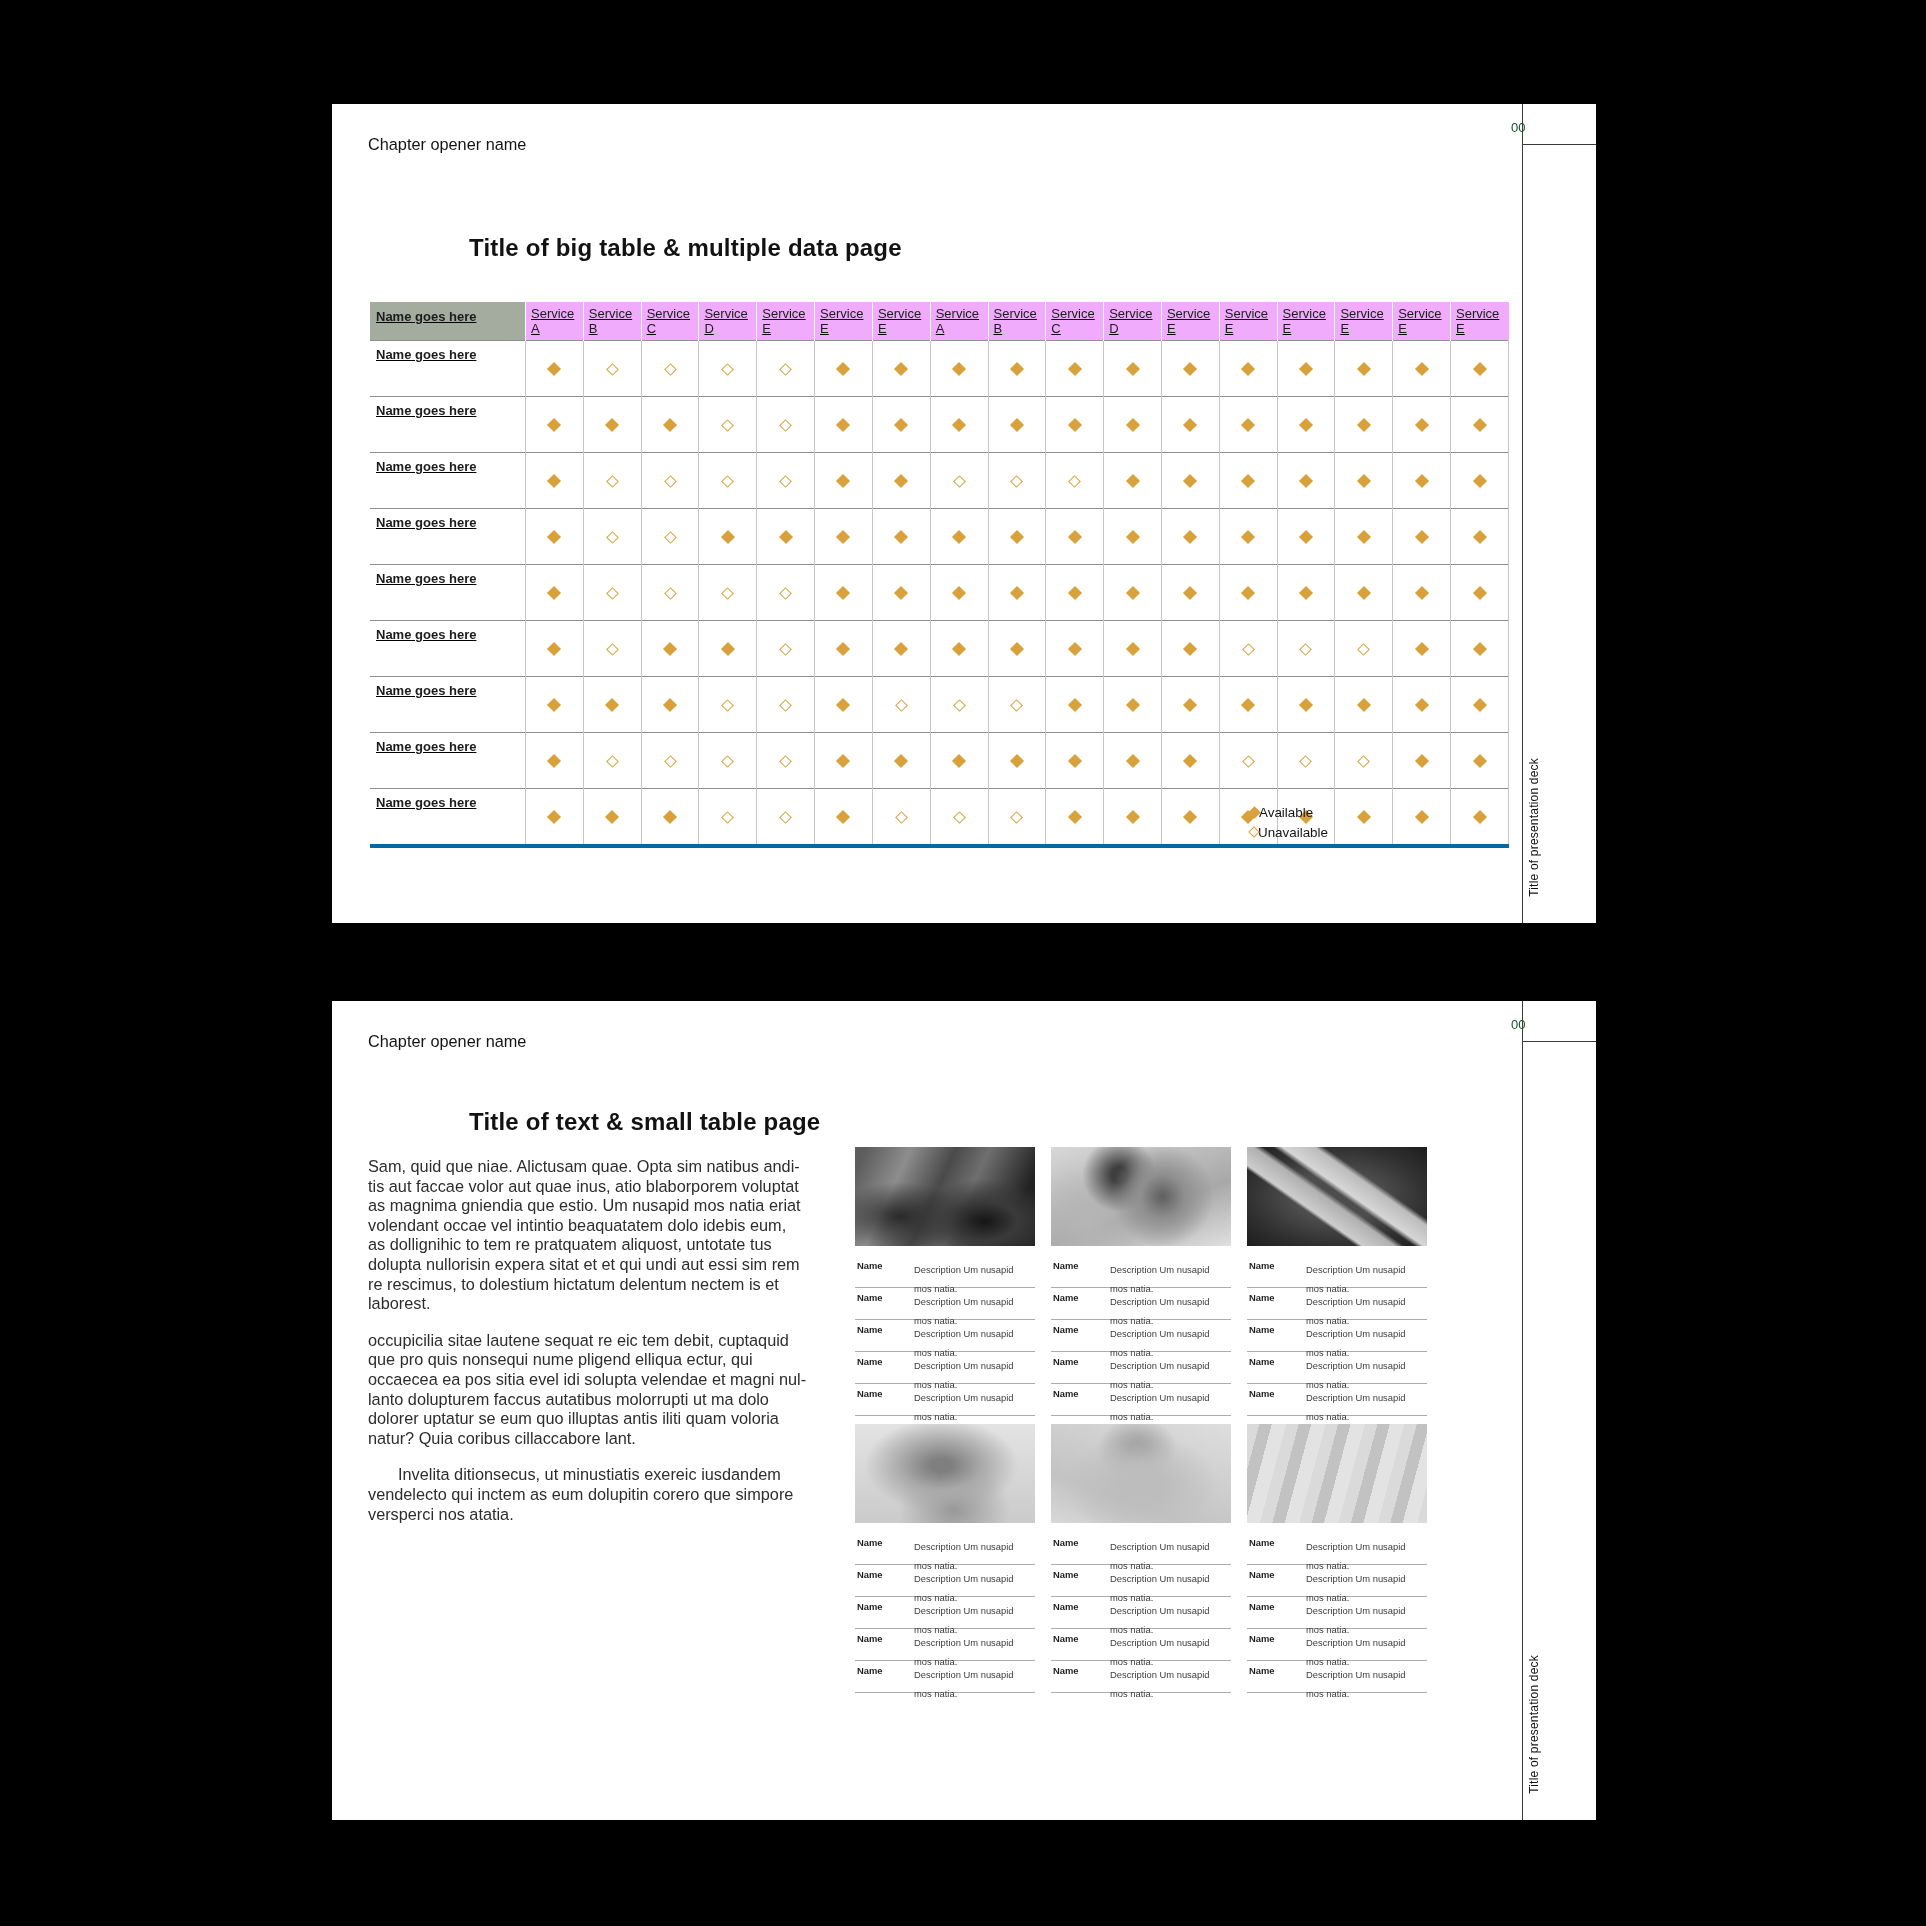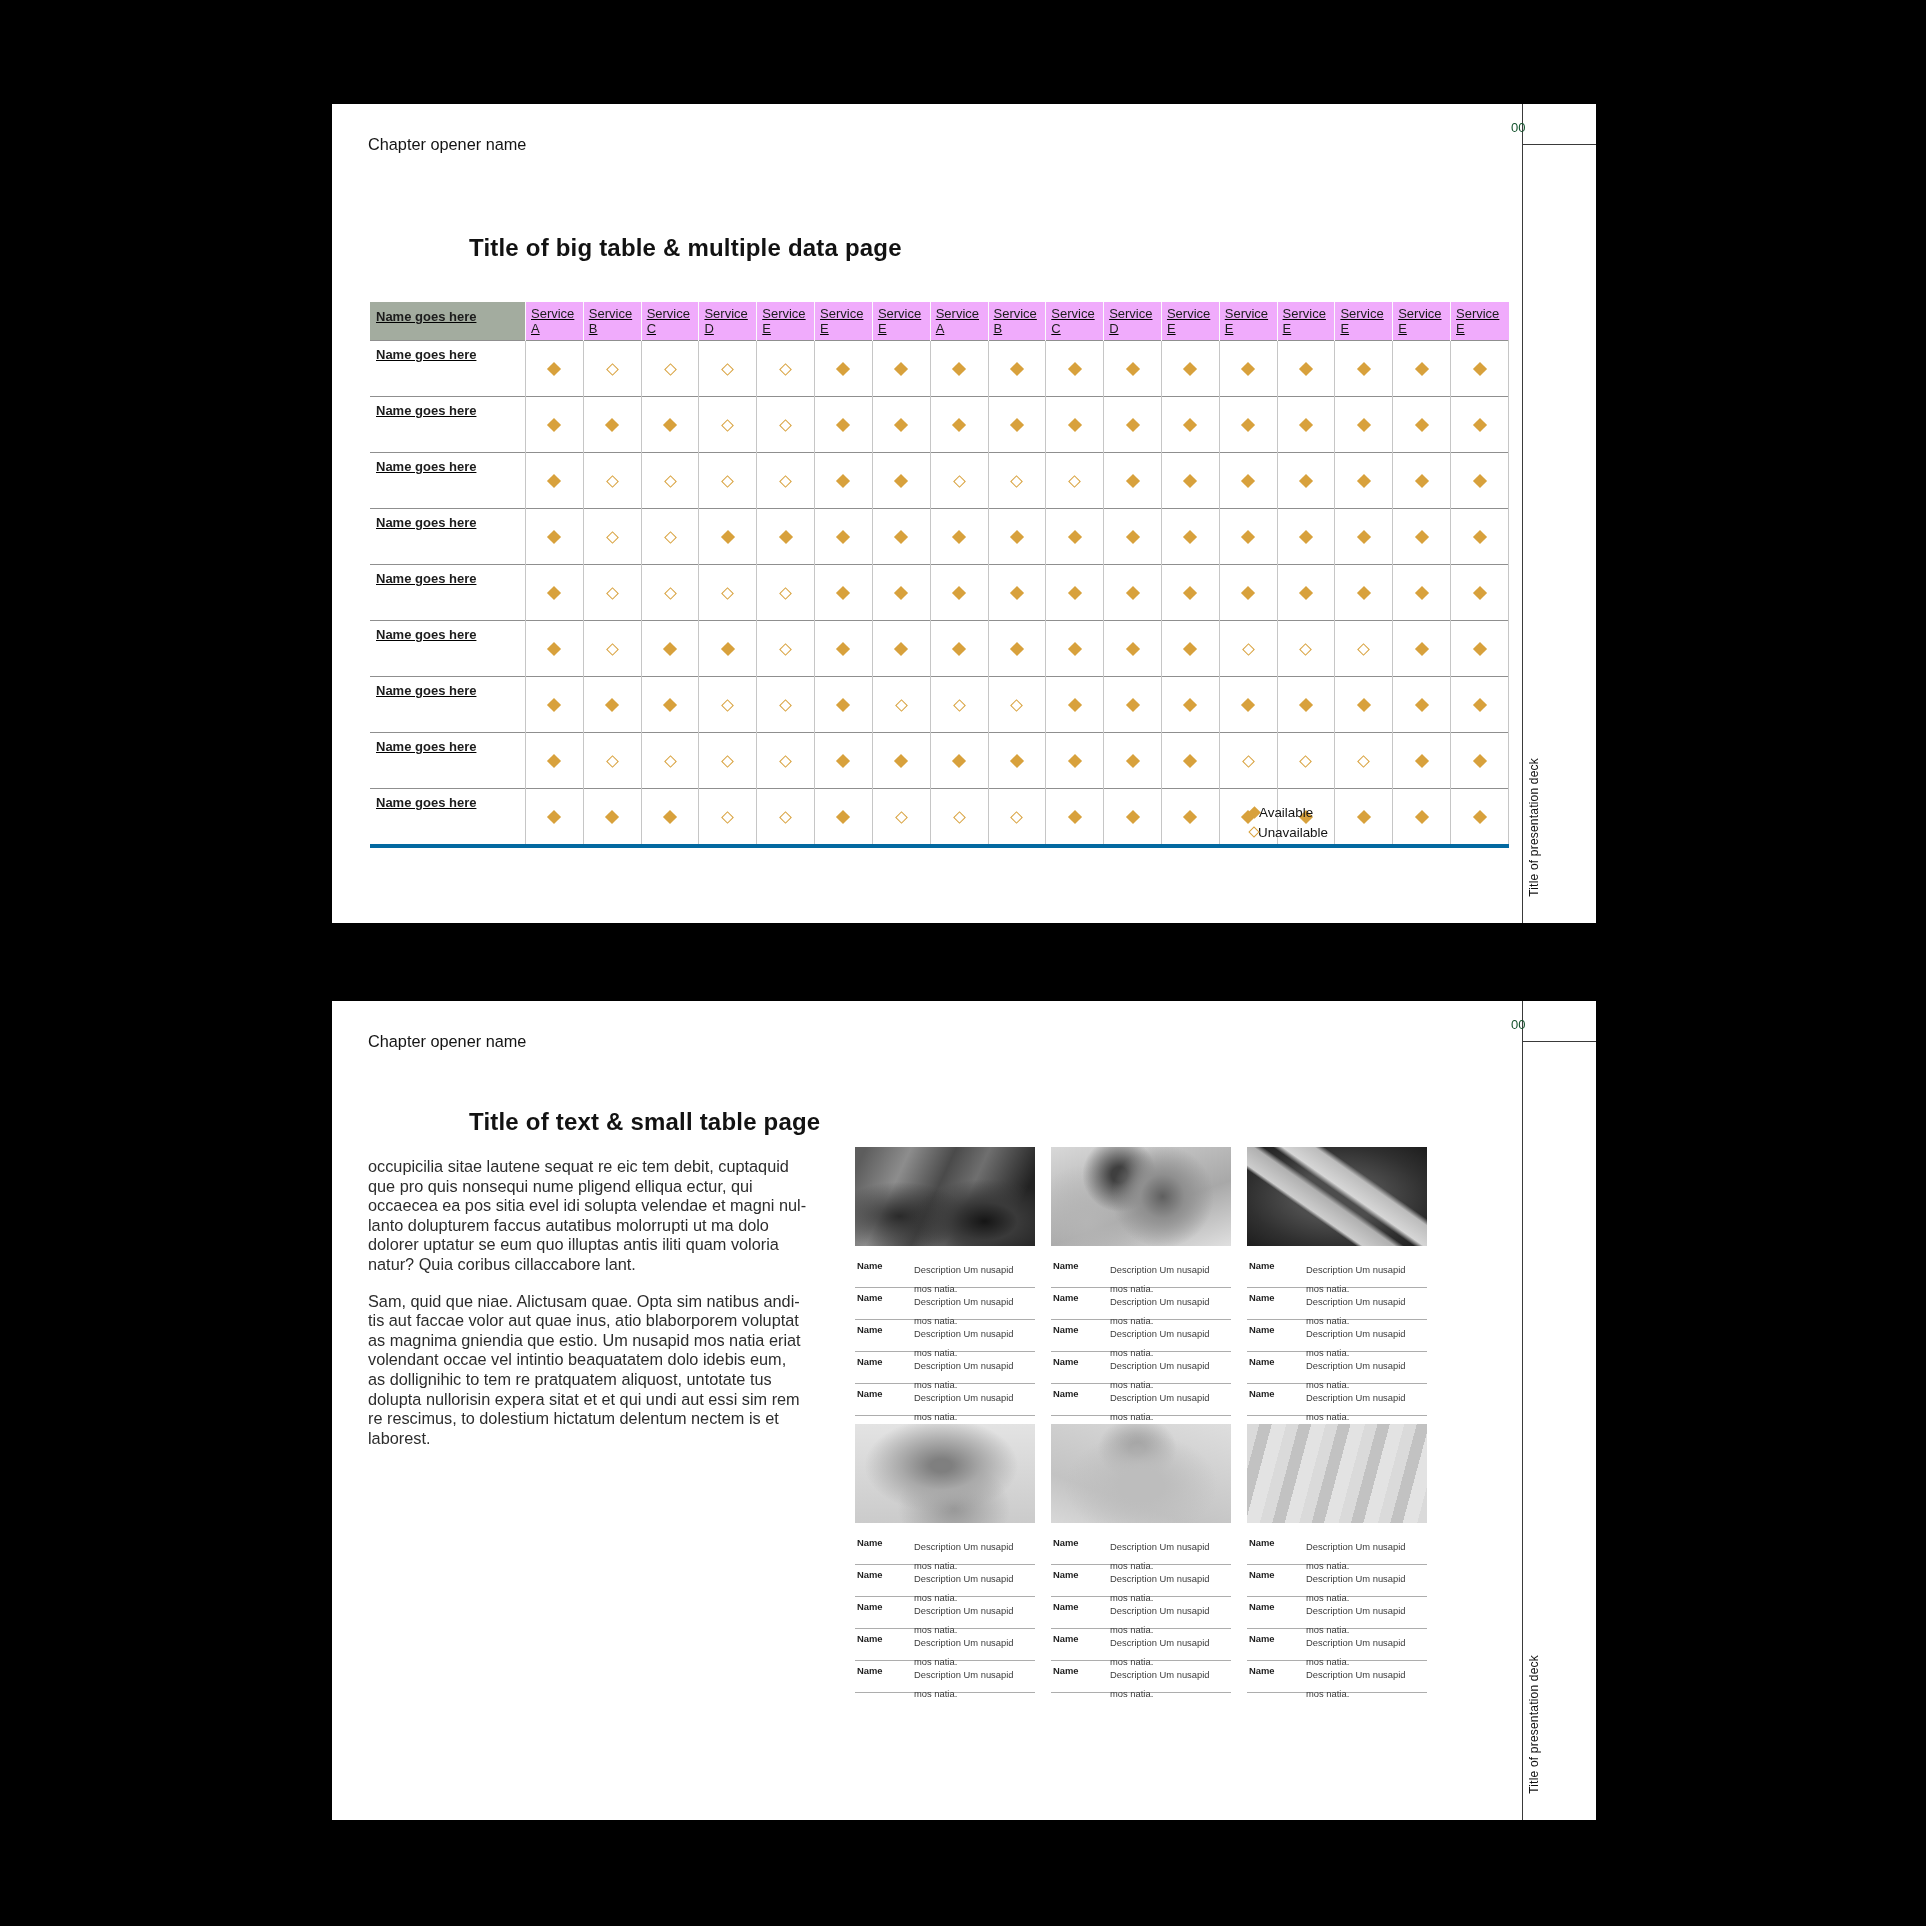--- a/index.html
+++ b/index.html
@@ -315,34 +315,37 @@
   <div class="page-num">00</div>
   <div class="rail-hline"></div>
   <div class="rail-text">Title of presentation deck</div>
 </div>
 
 <div class="page bottom">
   <div class="chapter">Chapter opener name</div>
   <div class="title">Title of text &amp; small table page</div>
 
   <div class="bodytext">
-    <p>occupicilia sitae lautene sequat re eic tem debit, cuptaquid
-que pro quis nonsequi nume pligend elliqua ectur, qui
-occaecea ea pos sitia evel idi solupta velendae et magni nul-
-lanto dolupturem faccus autatibus molorrupti ut ma dolo
-dolorer uptatur se eum quo illuptas antis iliti quam voloria
-natur? Quia coribus cillaccabore lant.</p>
     <p>Sam, quid que niae. Alictusam quae. Opta sim natibus andi-
 tis aut faccae volor aut quae inus, atio blaborporem voluptat
 as magnima gniendia que estio. Um nusapid mos natia eriat
 volendant occae vel intintio beaquatatem dolo idebis eum,
 as dollignihic to tem re pratquatem aliquost, untotate tus
 dolupta nullorisin expera sitat et et qui undi aut essi sim rem
 re rescimus, to dolestium hictatum delentum nectem is et
 laborest.</p>
+    <p>occupicilia sitae lautene sequat re eic tem debit, cuptaquid
+que pro quis nonsequi nume pligend elliqua ectur, qui
+occaecea ea pos sitia evel idi solupta velendae et magni nul-
+lanto dolupturem faccus autatibus molorrupti ut ma dolo
+dolorer uptatur se eum quo illuptas antis iliti quam voloria
+natur? Quia coribus cillaccabore lant.</p>
+    <p class="indent">Invelita ditionsecus, ut minustiatis exereic iusdandem
+vendelecto qui inctem as eum dolupitin corero que simpore
+versperci nos atatia.</p>
   </div>
 
   <div class="cards">
     <div class="card-grid" id="cards-row-1">
         <div class="card">
           <div class="card-img img-1"></div>
           <div class="card-table">
             <div class="crow">
               <span class="cname">Name</span>
               <span class="cdesc">Description Um nusapid

